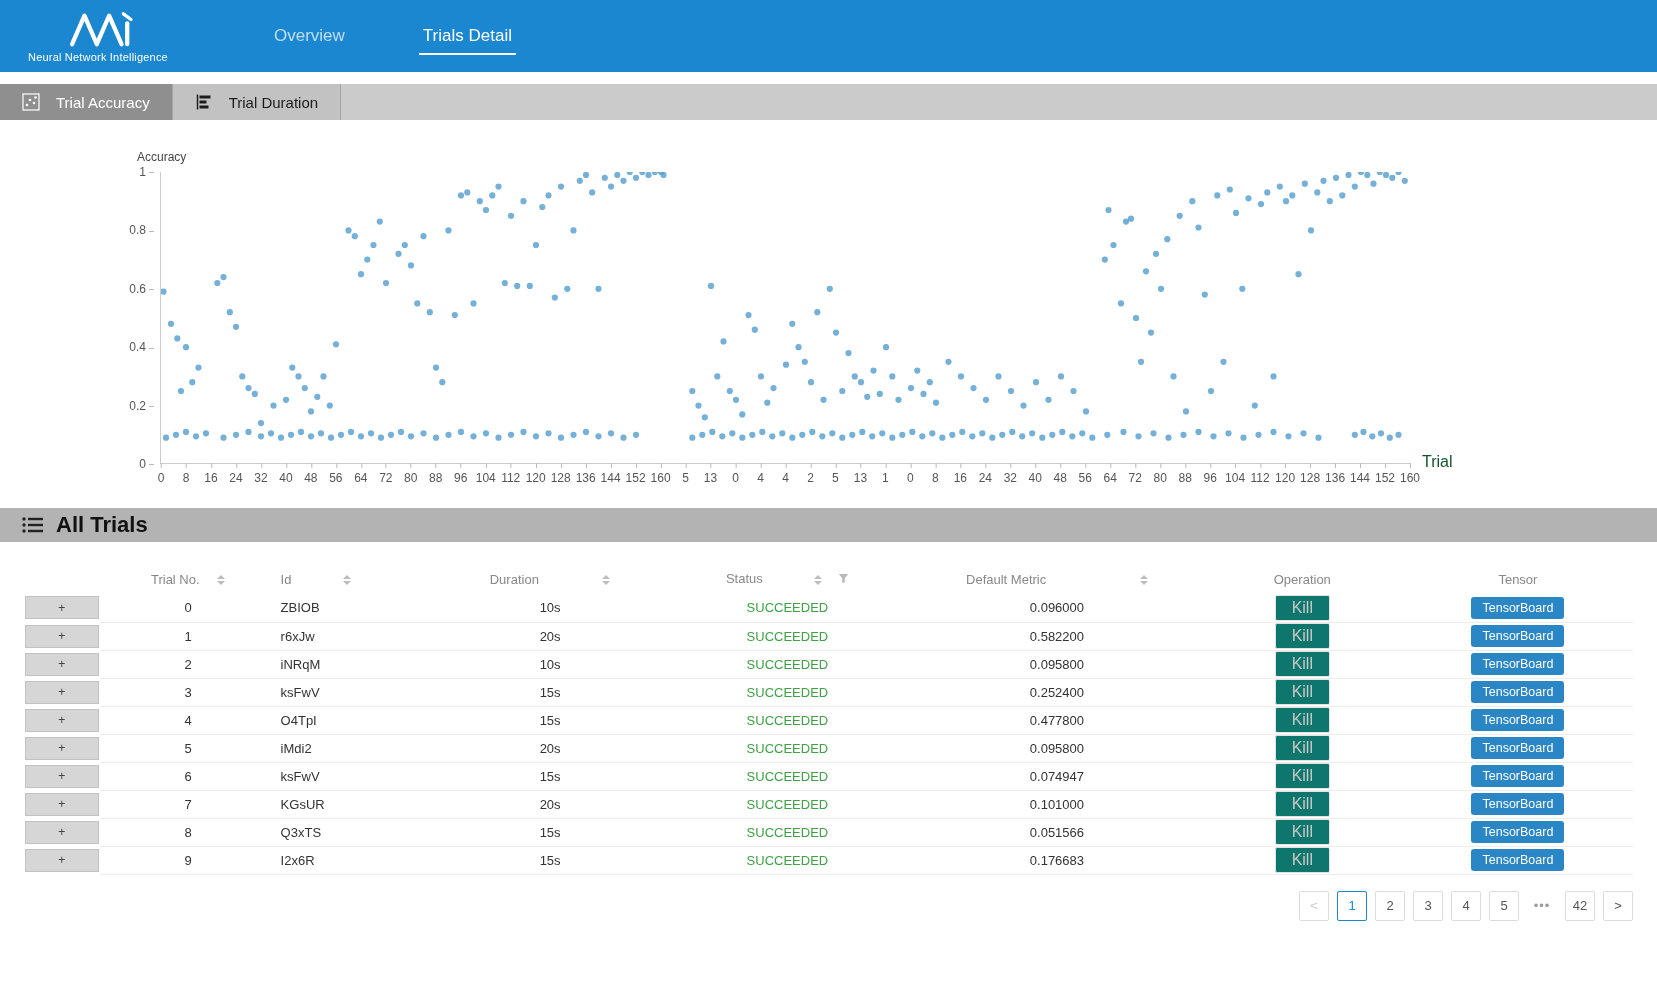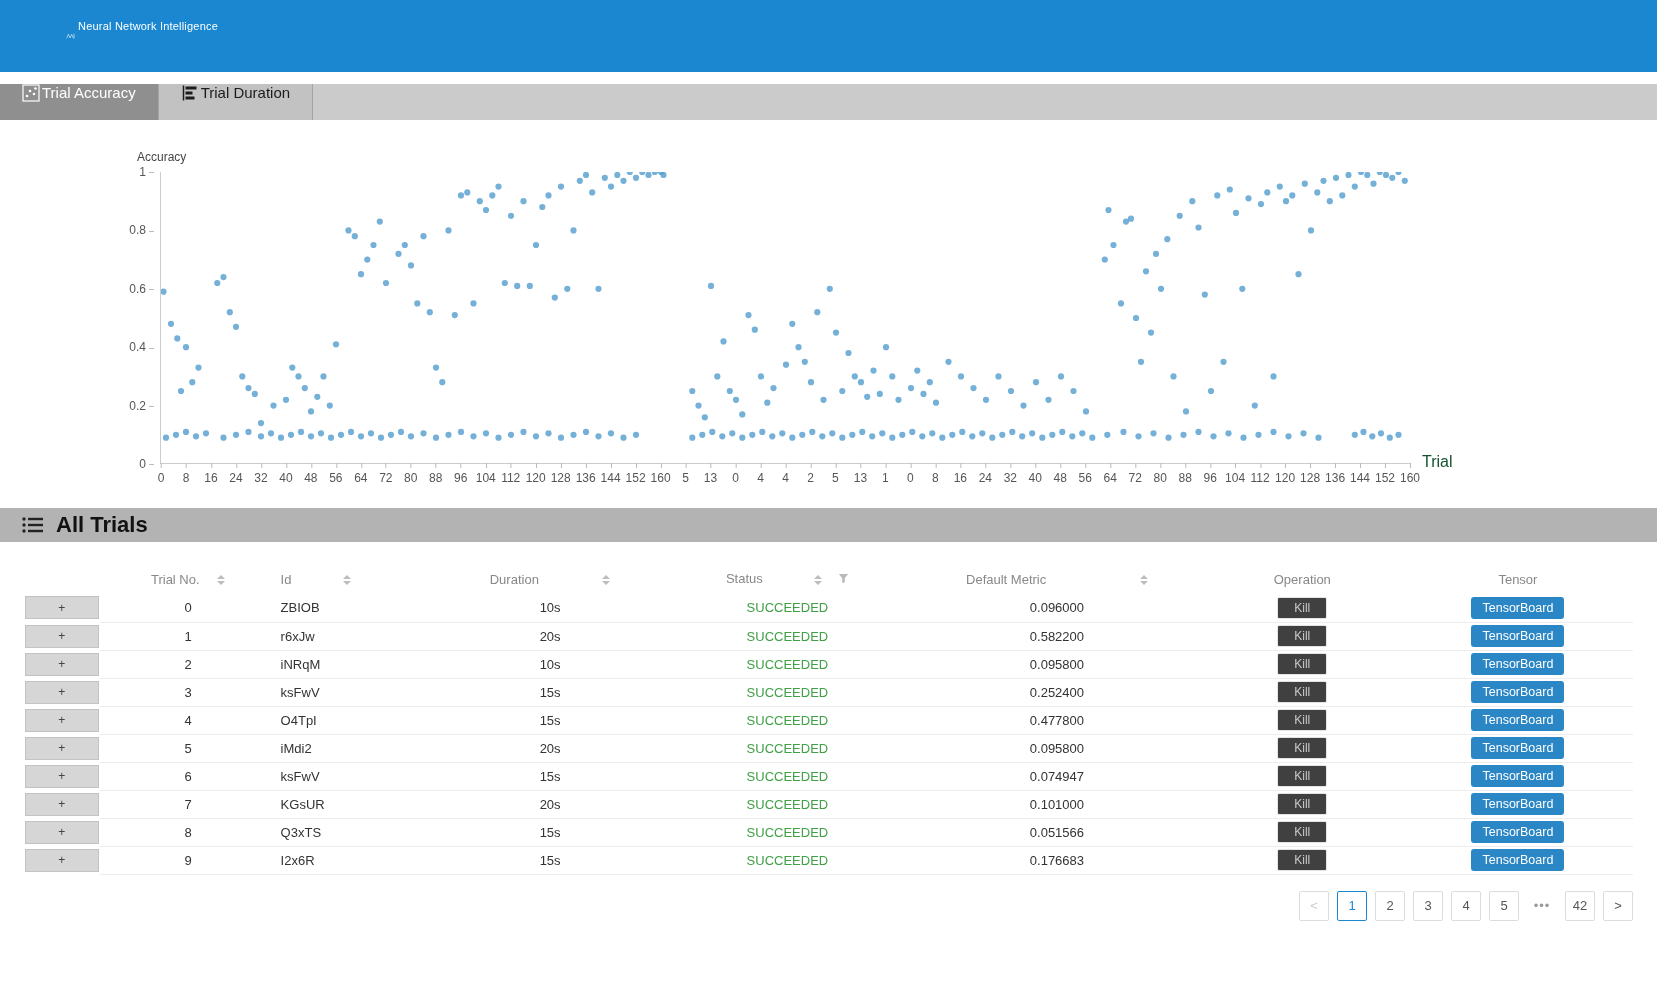--- a/index.html
+++ b/index.html
@@ -3,29 +3,29 @@
 <meta charset="utf-8">
 <title>NNI - Trials Detail</title>
 <style>
   * { box-sizing: border-box; margin: 0; padding: 0; }
   body {
     width: 1657px; height: 984px; background: #fff; overflow: hidden;
     font-family: "Liberation Sans", sans-serif; color: #333;
   }
   
   .topbar { height: 72px; background: #1a87d0; display: flex; align-items: center; padding-left: 28px; }
-  .brand { display: flex; flex-direction: row; align-items: flex-start; width: 190px; }
+  .brand { display: flex; flex-direction: column; align-items: flex-start; width: 190px; }
   .brand svg { margin-left: 38px; }
   .brand-text { color: #fff; font-size: 11px; letter-spacing: .2px; margin-top: 3px; white-space: nowrap; }
   .nav-tabs { display: flex; gap: 70px; margin-left: 52px; height: 100%; align-items: center; }
   .nav-tab { color: rgba(255,255,255,.72); font-size: 17px; padding: 8px 4px 7px; cursor: pointer; border-bottom: 2px solid transparent; }
   .nav-tab.active { color: #fff; border-bottom-color: #fff; }
   
   .toolbar { margin-top: 12px; height: 36px; background: #cbcbcb; display: flex; }
-  .tool-tab { display: flex; align-items: flex-start; gap: 2px; padding: 0 22px; font-size: 15px; color: #1c1c1c;
+  .tool-tab { display: flex; align-items: center; gap: 16px; padding: 0 22px; font-size: 15px; color: #1c1c1c;
               background: #c2c2c2; border-right: 1px solid #a5a5a5; cursor: pointer; }
   .tool-tab.active { background: #8f8f8f; color: #fff; }
   .tool-tab svg { display: block; }
   
   .chart-section { padding-top: 30px; }
   .acc-label { margin-left: 137px; margin-bottom: 8px; font-size: 12px; color: #444; }
   .plot-row { display: flex; }
   .y-axis { position: relative; width: 160px; height: 292px; }
   .ytick { position: absolute; right: 6px; transform: translateY(50%); font-size: 12px; color: #555; }
   .ytick::after { content: ""; display: inline-block; width: 5px; height: 1px; background: #bbb; margin-left: 3px; vertical-align: middle; }
@@ -46,21 +46,21 @@
   tbody td { height: 28px; font-size: 13px; color: #333; text-align: center; border-bottom: 1px solid #ededed; }
   tbody td.c-id { text-align: left; padding-left: 4px; }
   td.c-expand { border-bottom: 1px solid #fff; padding: 2px 1px; }
   .expand-btn { display: block; width: 100%; height: 23px; background: #d6d6d6; border: 1px solid #c3c3c3; color: #444;
                 font-size: 12px; line-height: 1; cursor: pointer; }
   .sort { display: inline-flex; flex-direction: column; gap: 2px; margin-left: 14px; vertical-align: middle; }
   .sort i { width: 0; height: 0; border-left: 4px solid transparent; border-right: 4px solid transparent; }
   .sort i.up { border-bottom: 4px solid #bdbdbd; }
   .sort i.down { border-top: 4px solid #bdbdbd; }
   .funnel { margin-left: 12px; vertical-align: middle; display: inline-block; }
-  .kill-btn { padding: 3px 16px; font-size: 12px; color: #c9c9c9; background: #404040; border: 1px solid #e4e4e4;
+  .kill-btn { padding: 3px 16px; font-size: 16px; color: #c9c9c9; background: #0f766e; border: 1px solid #e4e4e4;
               border-radius: 2px; cursor: default; }
   .tb-btn { padding: 4px 11px; font-size: 12.5px; color: #fff; border: none; border-radius: 3px; cursor: pointer; }
   
   .pagination { display: flex; justify-content: flex-end; align-items: center; gap: 8px; margin: 16px 24px 0; }
   .page-btn { min-width: 30px; height: 30px; background: #fff; border: 1px solid #dcdcdc; border-radius: 2px;
               color: #555; font-size: 13px; cursor: pointer; }
   .page-btn.nav-prev { color: #ccc; }
   .page-btn.active { border-color: #1a87d0; color: #1a87d0; }
   .page-btn.dots { border: none; color: #999; letter-spacing: 1px; }
 </style>
@@ -69,20 +69,24 @@
 
 <header class="topbar">
   <div class="brand">
     <svg width="92" height="38" viewBox="0 0 96 40">
       <path d="M6 36 L19 6 L32 36 L45 6 L58 36" fill="none" stroke="#fff" stroke-width="4.5" stroke-linecap="round" stroke-linejoin="round"></path>
       <path d="M64 36 L64 14" fill="none" stroke="#fff" stroke-width="4.5" stroke-linecap="round"></path>
       <path d="M60 4 L68 10" fill="none" stroke="#fff" stroke-width="3.5" stroke-linecap="round"></path>
     </svg>
     <div class="brand-text">Neural Network Intelligence</div>
   </div>
+  <nav class="nav-tabs">
+    <div class="nav-tab">Overview</div>
+    <div class="nav-tab active">Trials Detail</div>
+  </nav>
 </header>
 
 <div class="toolbar">
   <div class="tool-tab active">
     <svg width="18" height="18" viewBox="0 0 18 18">
       <rect x="1" y="1" width="16" height="16" fill="none" stroke="currentColor" stroke-width="1.2"></rect>
       <circle cx="5" cy="12" r="1.3" fill="currentColor"></circle>
         <circle cx="8" cy="7" r="1.3" fill="currentColor"></circle>
       <circle cx="12" cy="10" r="1.3" fill="currentColor"></circle>
         <circle cx="13.5" cy="4.5" r="1.3" fill="currentColor"></circle>

